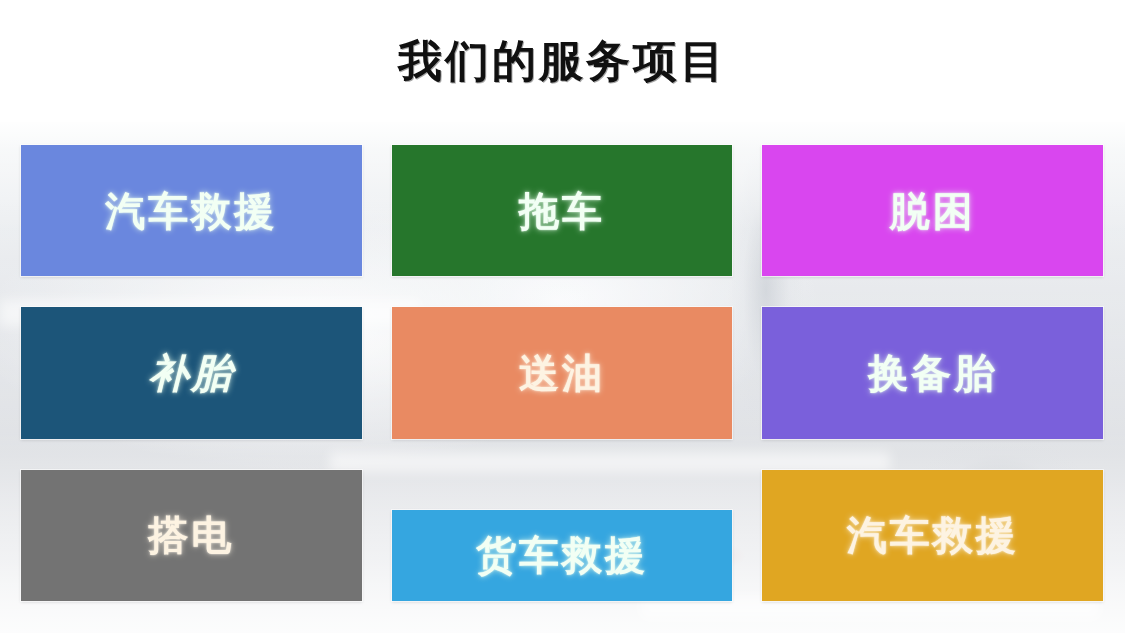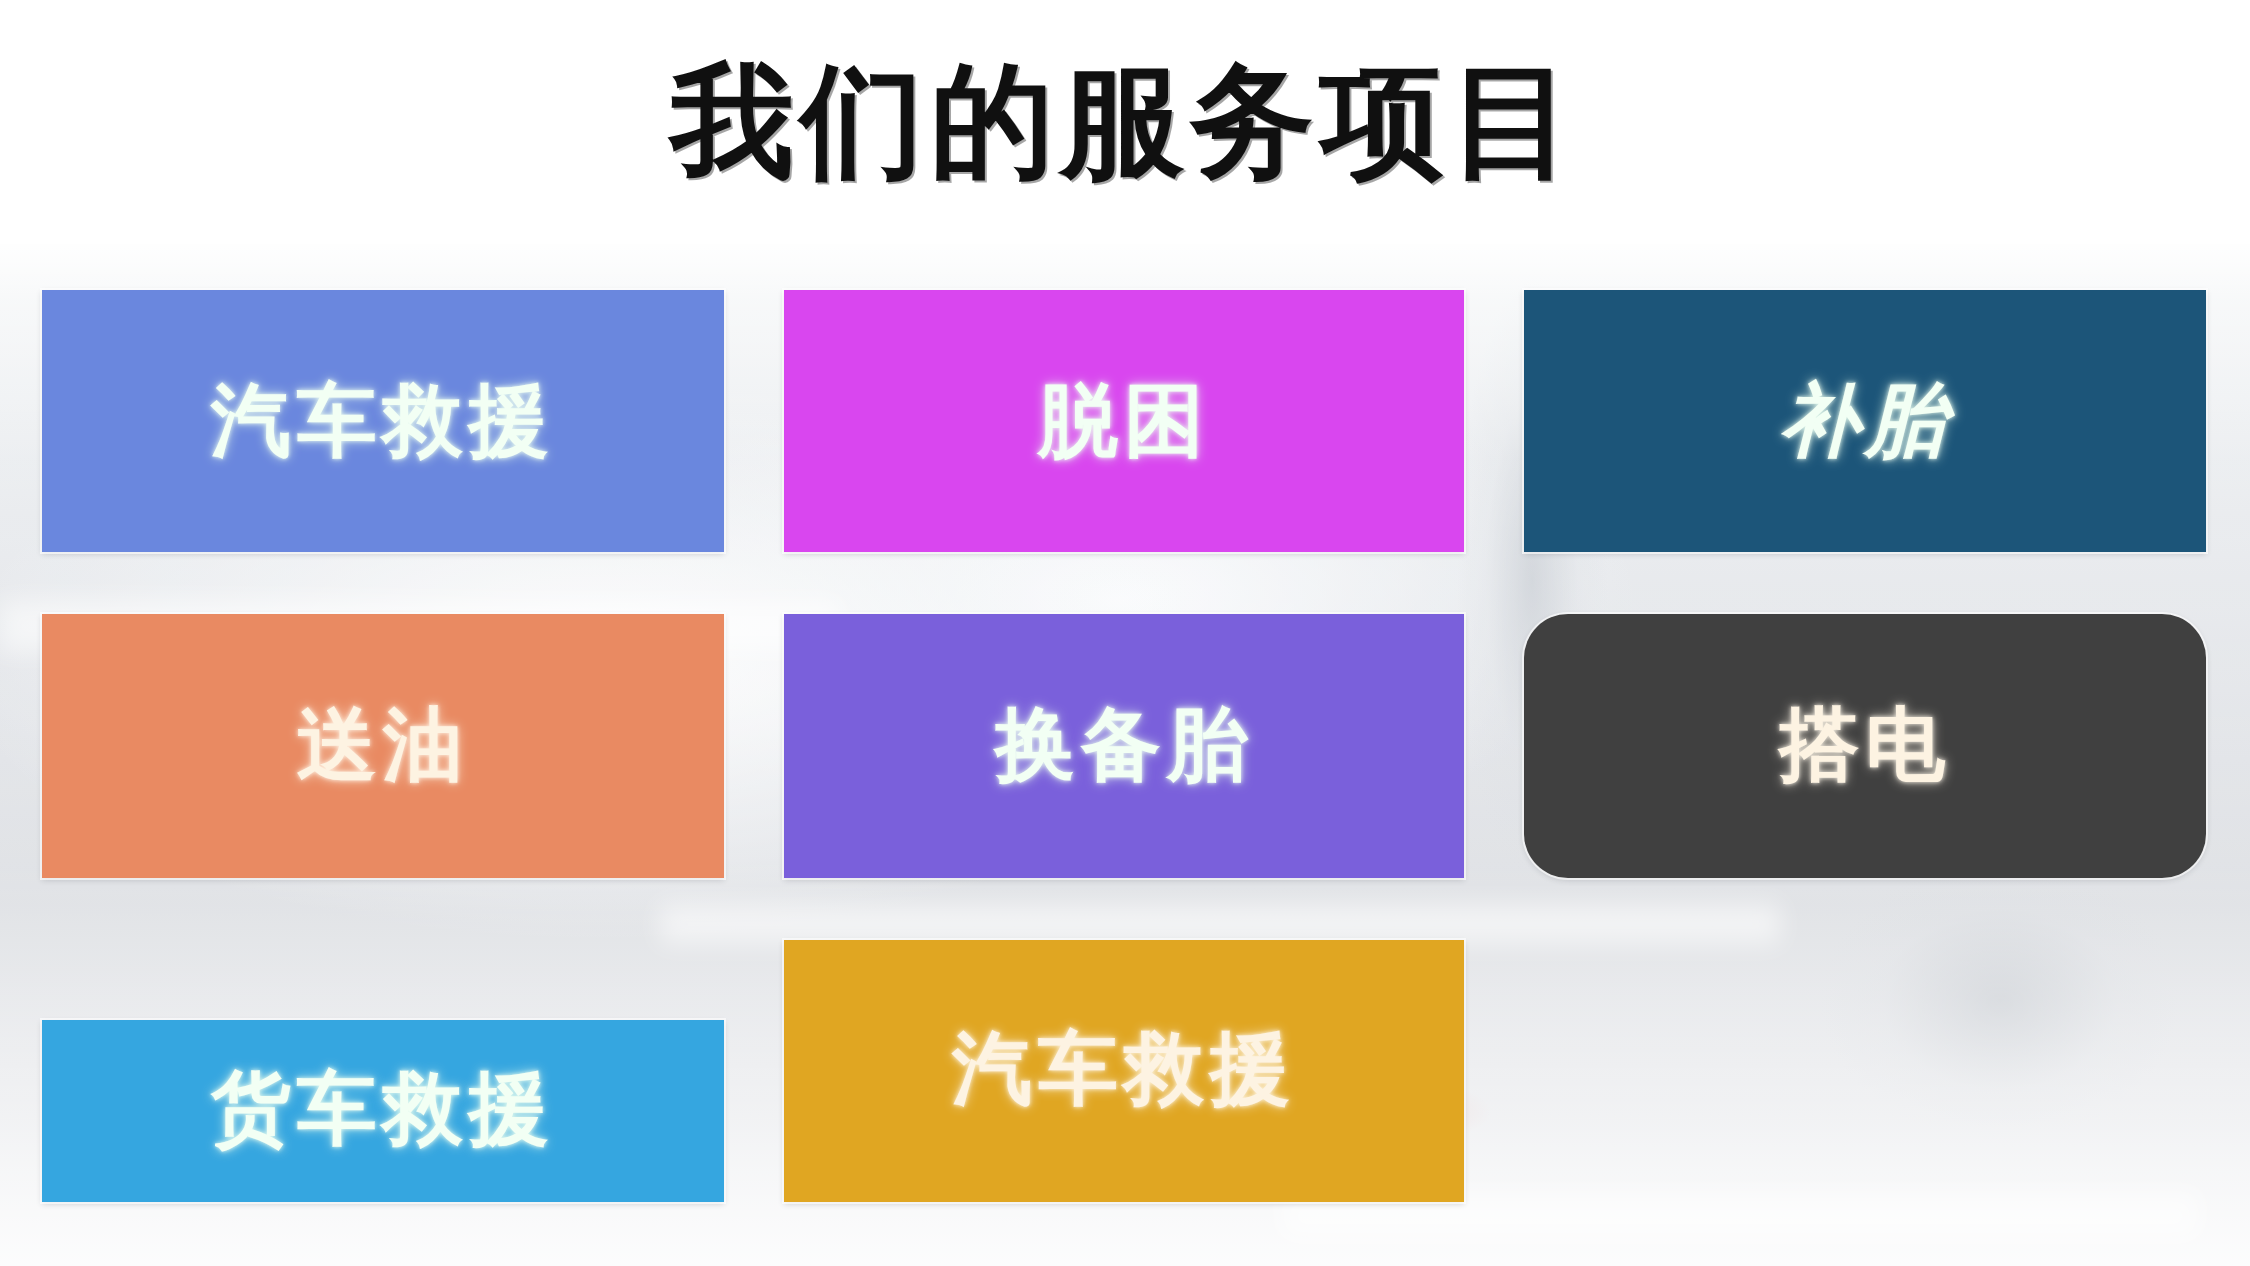--- a/index.html
+++ b/index.html
@@ -62,21 +62,21 @@
     position: absolute;
     left: 0; top: 0;
     width: 1125px;
     height: 122px;
     display: flex;
     align-items: center;
     justify-content: center;
     background: #ffffff;
   }
   .title-text {
-    font-size: 62px;
+    font-size: 44px;
     font-weight: 700;
     color: #101010;
     letter-spacing: 3px;
     line-height: 1;
     white-space: nowrap;
     text-shadow: 1px 1px 0 rgba(0,0,0,0.35);
   }
 
   
   .grid {
@@ -129,38 +129,41 @@
   <div class="title-band">
     <div class="title-text">我们的服务项目</div>
   </div>
 
   <div class="grid">
 
     <div class="tile" style="background: rgb(106, 135, 222);">
       <span class="tile-label cool">汽车救援</span>
     </div>
 
+    <div class="tile" style="background: rgb(38, 118, 44);">
+      <span class="tile-label cool">拖车</span>
+    </div>
 
     <div class="tile" style="background: #d946ef;">
       <span class="tile-label cool">脱困</span>
     </div>
 
     <div class="tile" style="background: rgb(28, 85, 121); font-style: italic;">
       <span class="tile-label cool">补胎</span>
     </div>
 
     <div class="tile" style="background: rgb(233, 138, 98);">
       <span class="tile-label warm">送油</span>
     </div>
 
     <div class="tile" style="background: rgb(122, 96, 219);">
       <span class="tile-label cool">换备胎</span>
     </div>
 
-    <div class="tile" style="background: #404040; border-radius: 22px;">
+    <div class="tile" style="background: #737373;">
       <span class="tile-label warm">搭电</span>
     </div>
 
     <div class="tile" style="background: rgb(53, 166, 224); margin-top: 40px;">
       <span class="tile-label cool">货车救援</span>
     </div>
 
     <div class="tile" style="background: rgb(224, 166, 34);">
       <span class="tile-label warm">汽车救援</span>
     </div>

